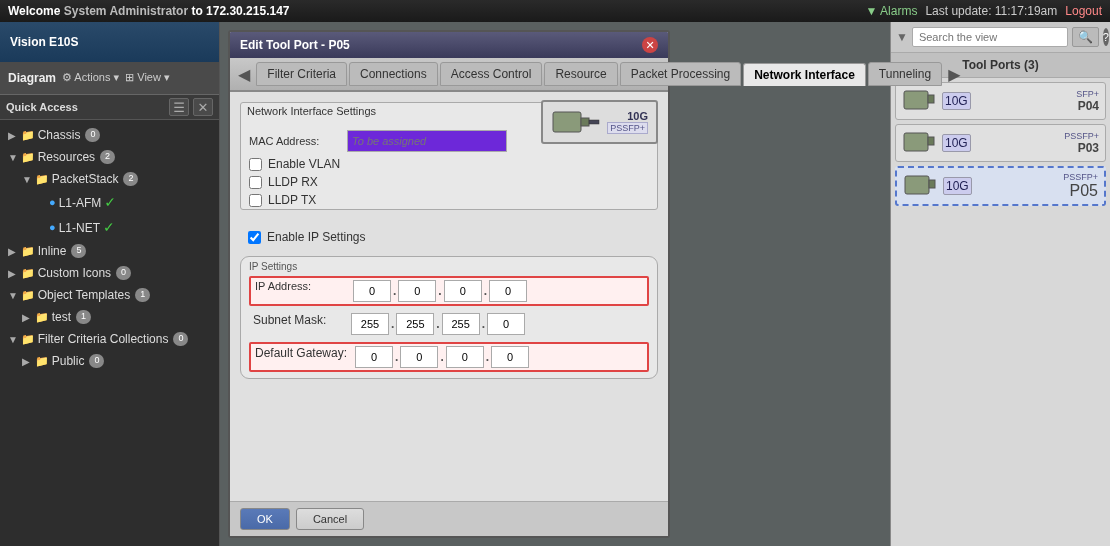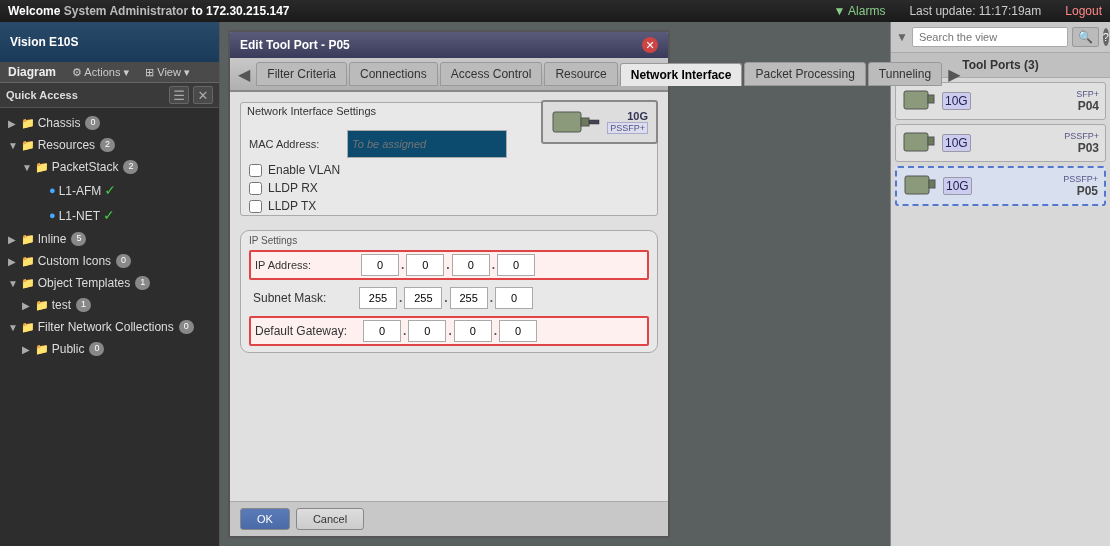--- a/index.html
+++ b/index.html
@@ -11,21 +11,21 @@
       color: #ccc;
       height: 22px;
       display: flex;
       align-items: center;
       padding: 0 8px;
       font-size: 11px;
       justify-content: space-between;
     }
     .top-bar .left { color: #bbb; }
     .top-bar .left span { color: #fff; font-weight: bold; }
-    .top-bar .right { display: flex; align-items: center; gap: 24px; color: #ccc; }
+    .top-bar .right { display: flex; align-items: center; gap: 8px; color: #ccc; }
     .top-bar .right .alarm { color: #8c8; }
     .top-bar .right .alarm::before { content: '▼ '; }
 
     
     .main-layout { display: flex; height: calc(546px - 22px); }
 
     
     .sidebar {
       width: 220px;
       background: #2d2d2d;
@@ -203,25 +203,25 @@
       padding: 3px 8px;
       gap: 8px;
     }
     .form-label {
       color: #333;
       min-width: 90px;
       font-size: 11px;
     }
     .form-input {
       border: 1px solid #aaa;
-      background: #0c4a6e;
+      background: #6d28d9;
       padding: 2px 4px;
       font-size: 11px;
       color: #999;
-      height: 28px;
+      height: 22px;
     }
     .form-input.placeholder-text { color: #aaa; font-style: italic; }
     .checkbox-row {
       display: flex;
       align-items: center;
       padding: 2px 8px;
       gap: 6px;
       color: #333;
       font-size: 11px;
     }
@@ -230,23 +230,23 @@
     
     .ip-fieldset {
       border: 1px solid #aaa;
       border-radius: 9px;
       padding: 4px 8px;
       margin: 6px 0;
       background: #e8e8e8;
     }
     .ip-row {
       display: flex;
-      align-items: center;
+      align-items: flex-start;
       padding: 3px 0;
-      gap: 16px;
+      gap: 8px;
     }
     .ip-label {
       min-width: 90px;
       color: #333;
       font-size: 11px;
     }
     .ip-group {
       display: flex;
       align-items: center;
       gap: 2px;
@@ -361,24 +361,24 @@
       padding: 4px 10px;
       font-size: 16px;
       font-weight: bold;
       display: flex;
       align-items: center;
       gap: 10px;
       height: 40px;
     }
     .diagram-bar {
       background: #4a4a4a;
-      padding: 3px 8px;
-      display: flex;
-      align-items: center;
-      gap: 16px;
+      padding: 9px 8px;
+      display: flex;
+      align-items: flex-start;
+      gap: 6px;
       border-bottom: 1px solid #666;
     }
     .diagram-bar .label { color: #eee; font-weight: bold; font-size: 12px; }
     .diagram-bar .btn {
       color: #ccc;
       cursor: pointer;
       font-size: 11px;
       display: flex; align-items: center; gap: 3px;
     }
 
@@ -510,21 +510,21 @@
           <span class="arrow">▶</span>
           <span class="folder">📁</span>
           <span>test</span>
           <span class="badge">1</span>
         </div>
       </div>
 
       <div class="tree-item">
         <span class="arrow">▼</span>
         <span class="folder">📁</span>
-        <span>Filter Network Collections</span>
+        <span>Filter Criteria Collections</span>
         <span class="badge">0</span>
       </div>
 
       <div class="tree-indent">
         <div class="tree-item">
           <span class="arrow">▶</span>
           <span class="folder">📁</span>
           <span>Public</span>
           <span class="badge">0</span>
         </div>
@@ -548,25 +548,25 @@
         </div>
         <div class="dialog-tab">
           <span>Connections</span>
         </div>
         <div class="dialog-tab">
           <span>Access Control</span>
         </div>
         <div class="dialog-tab">
           <span>Resource</span>
         </div>
+        <div class="dialog-tab">
+          <span>Packet Processing</span>
+        </div>
         <div class="dialog-tab active">
           <span>Network Interface</span>
-        </div>
-        <div class="dialog-tab">
-          <span>Packet Processing</span>
         </div>
         <div class="dialog-tab">
           <span>Tunneling</span>
         </div>
         <span class="dialog-tab-arrow">▶</span>
       </div>
 
       <div class="dialog-body">
 
         <div class="port-preview">
@@ -597,20 +597,24 @@
           <div class="checkbox-row">
             <input type="checkbox" style="">
             <span>LLDP RX</span>
           </div>
           <div class="checkbox-row">
             <input type="checkbox" style="">
             <span>LLDP TX</span>
           </div>
         </div>
 
+        <div class="enable-ip-row">
+          <input type="checkbox" checked="" style="">
+          <span>Enable IP Settings</span>
+        </div>
 
         <div class="ip-fieldset">
           <div style="font-size:10px; color:#555; margin-bottom:4px;">IP Settings</div>
 
           <div style="margin-bottom:4px;">
             <div class="ip-row ip-row-highlight">
               <span class="ip-label">IP Address:</span>
               <div class="ip-group">
                 <input class="ip-octet" type="text" value="0" style="">
                 <span class="ip-dot">.</span>
@@ -715,20 +719,20 @@
           <svg width="38" height="28">
             <rect x="2" y="4" width="24" height="18" rx="2" fill="#8a9a7a" stroke="#555" stroke-width="1"></rect>
             <rect x="26" y="8" width="6" height="8" fill="#6a7a5a" stroke="#555" stroke-width="1"></rect>
           </svg>
           <div style="font-size:9px; color:#225; background:#cce; padding:1px 2px; border:1px solid #99a; border-radius:2px;">
             <div>10G</div>
           </div>
         </div>
         <div class="port-info">
           <div style="font-size:9px; color:#558;">PSSFP+</div>
-          <div style="font-weight:bold; font-size:12px;">P05</div>
+          <div style="font-weight:normal; font-size:16px;">P05</div>
         </div>
       </div>
 
     </div>
   </div>
 
 </div>
 
 </body></html>

